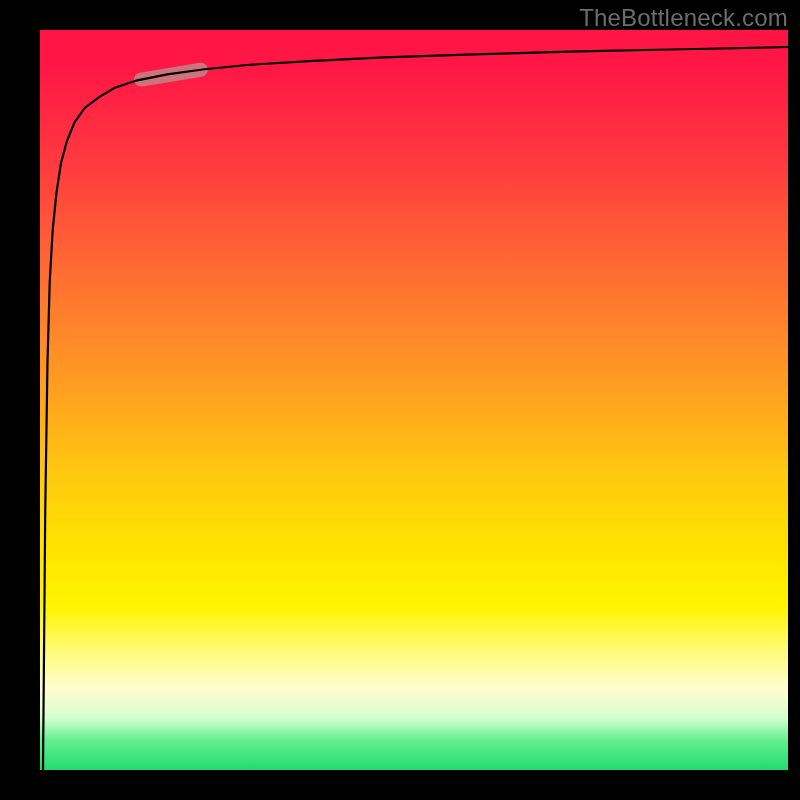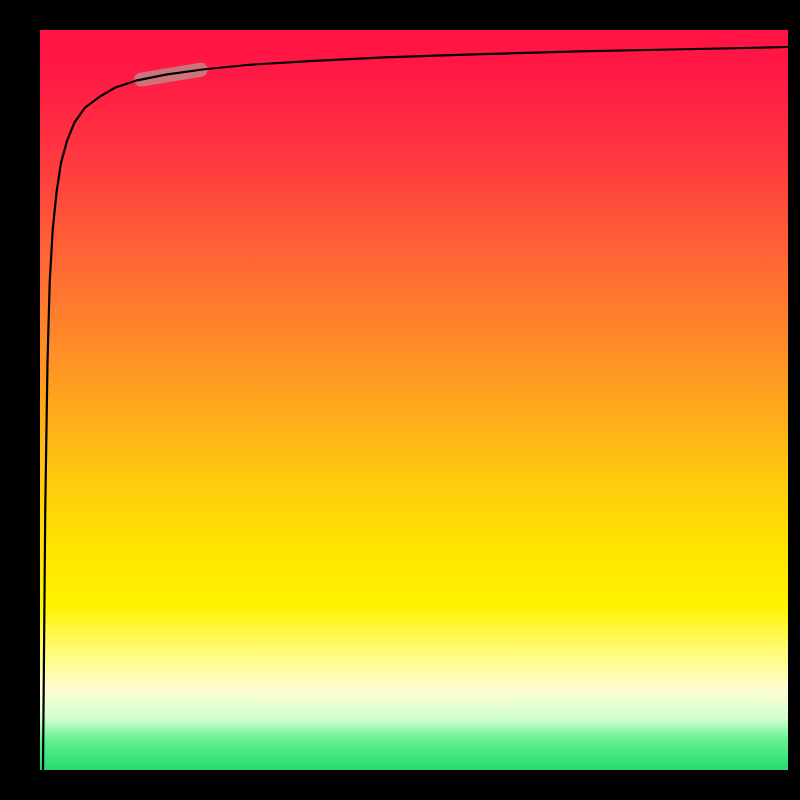--- a/index.html
+++ b/index.html
@@ -95,20 +95,21 @@
 </head>
 <body>
 
 <div class="frame">
 
   <div class="plot-area"></div>
 
   <div class="axis-left"></div>
   <div class="axis-bottom"></div>
 
+  <div class="watermark">TheBottleneck.com</div>
 
   <svg class="curve-layer" viewBox="0 0 100 100" preserveAspectRatio="none">
     <g transform="translate(0,100) scale(1,-1)">
       <path class="emphasis-stroke" d="M13.5 93.3 L21.5 94.63" vector-effect="non-scaling-stroke"></path>
       <path class="curve-path" d="M0.4 0 L0.7 35 L1 55 L1.3 66 L1.7 73 L2.2 78 L2.8 82 L3.6 85 L4.6 87.5 L6 89.5 L8 91 L10 92.2 L13 93.2 L17 94 L22 94.7 L28 95.3 L36 95.8 L46 96.3 L58 96.7 L72 97.1 L86 97.4 L100 97.7" vector-effect="non-scaling-stroke"></path>
     </g>
   </svg>
 
 </div>
 

